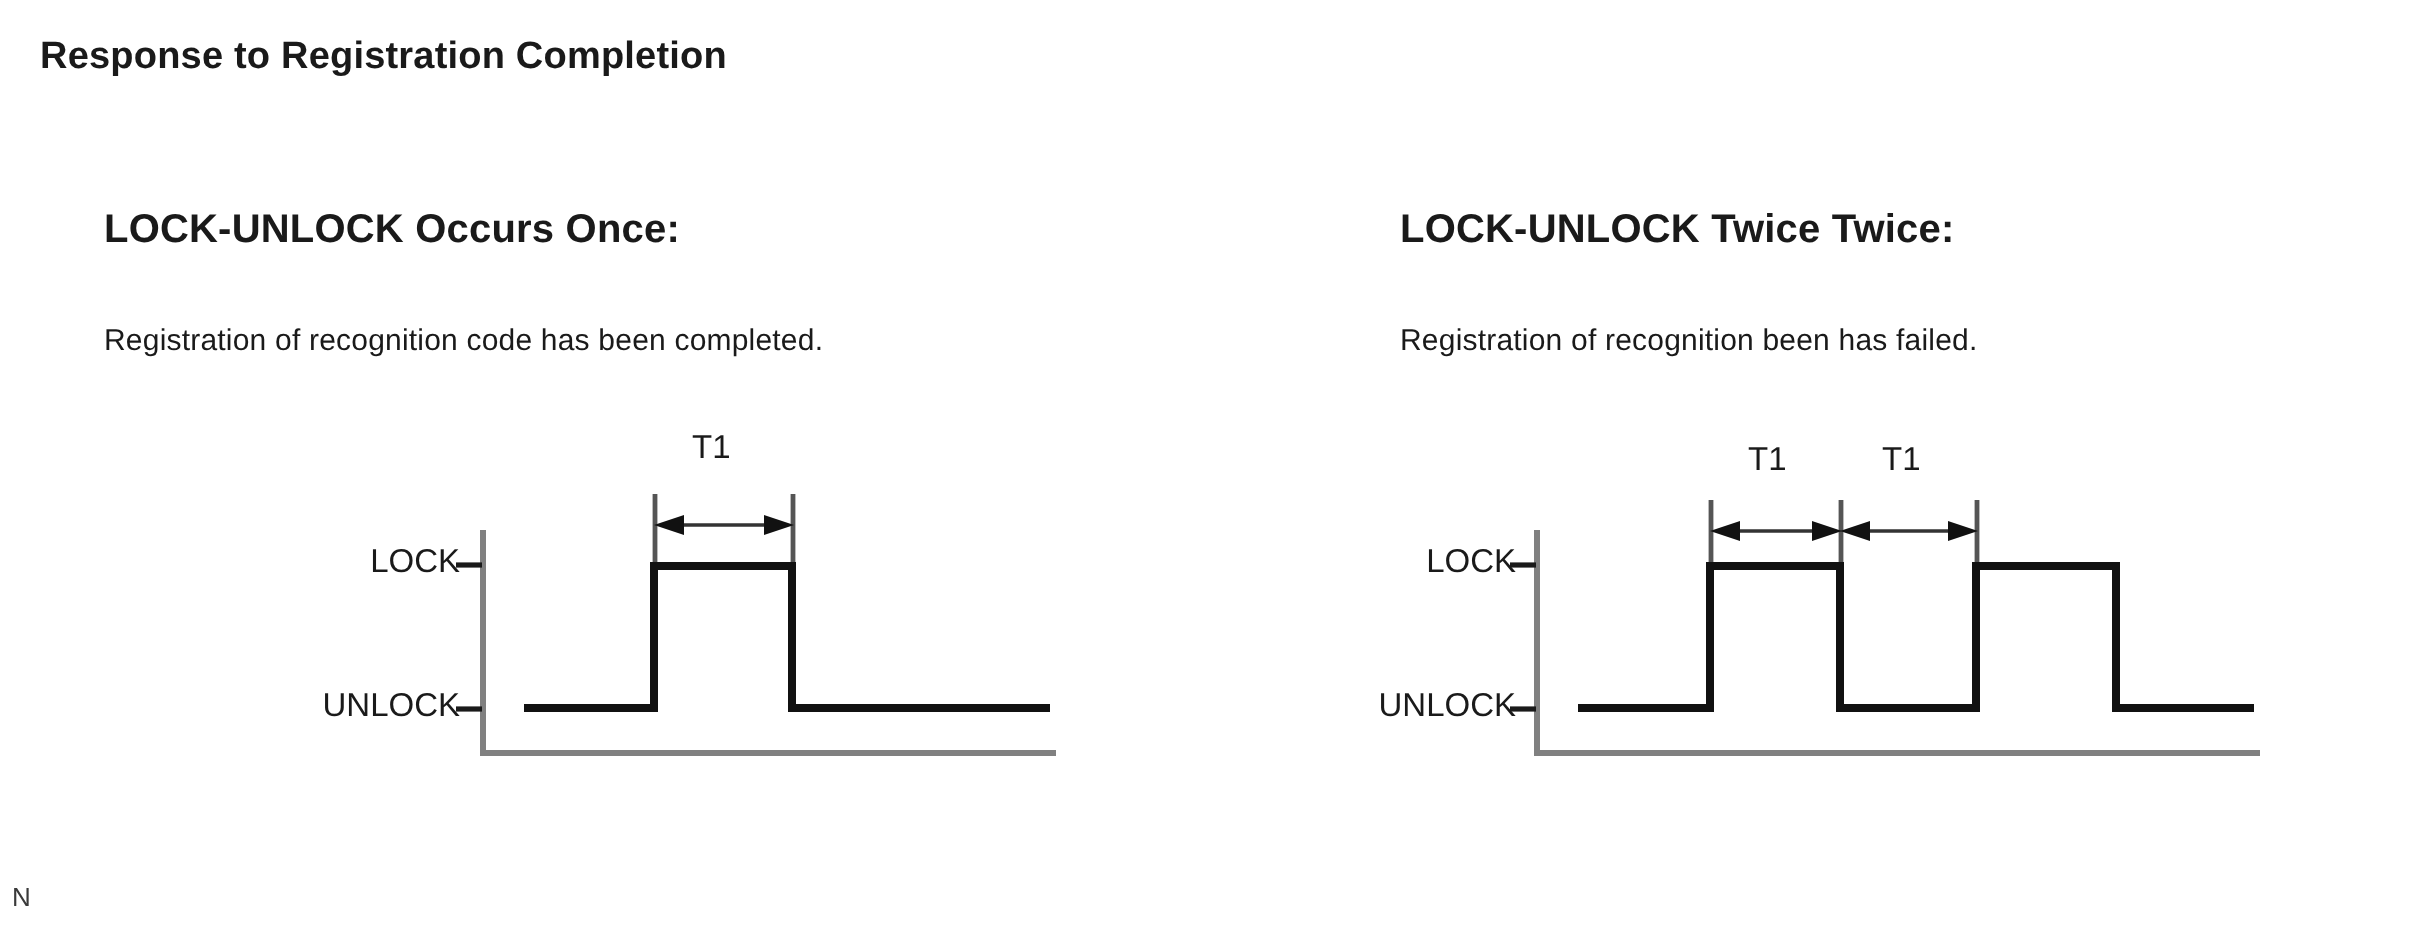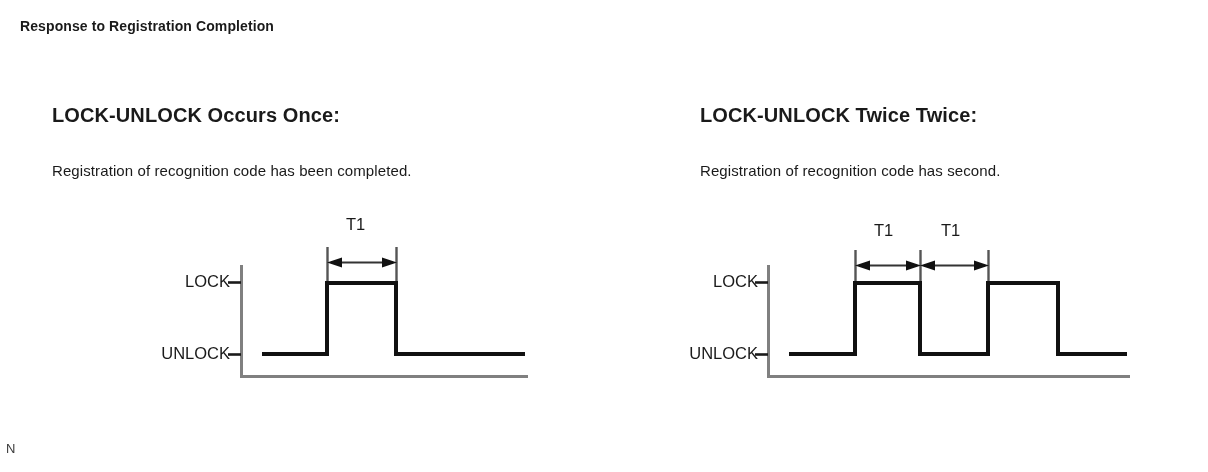--- a/index.html
+++ b/index.html
@@ -21,21 +21,21 @@
     inset: 0;
     width: 1208px;
     height: 472px;
   }
 
   
   .page-title {
     position: absolute;
     left: 20px;
     top: 18px;
-    font-size: 14px;
+    font-size: 19px;
     font-weight: bold;
     letter-spacing: 0.1px;
     white-space: nowrap;
   }
   .col-heading {
     position: absolute;
     font-size: 20px;
     font-weight: bold;
     letter-spacing: 0.1px;
     white-space: nowrap;
@@ -133,21 +133,21 @@
       <line x1="396.5" y1="247" x2="396.5" y2="281" stroke="#555555" stroke-width="2.4"></line>
 
       <line x1="331" y1="262.5" x2="393" y2="262.5" stroke="#333333" stroke-width="1.8"></line>
       <polygon points="327,262.5 342,257.5 342,267.5" fill="#111111"></polygon>
       <polygon points="397,262.5 382,257.5 382,267.5" fill="#111111"></polygon>
     </svg>
   </div>
 
   <div class="col-heading" id="heading-twice">LOCK-UNLOCK Twice Twice:</div>
 
-  <div class="col-desc" id="desc-twice">Registration of recognition code has second.</div>
+  <div class="col-desc" id="desc-twice">Registration of recognition been has failed.</div>
 
   <div class="axis-label" id="label-lock-right">LOCK</div>
 
   <div class="axis-label" id="label-unlock-right">UNLOCK</div>
 
   <div class="t1-label" id="t1-label-right-a">T1</div>
 
   <div class="t1-label" id="t1-label-right-b">T1</div>
 
   <div class="diagram">

